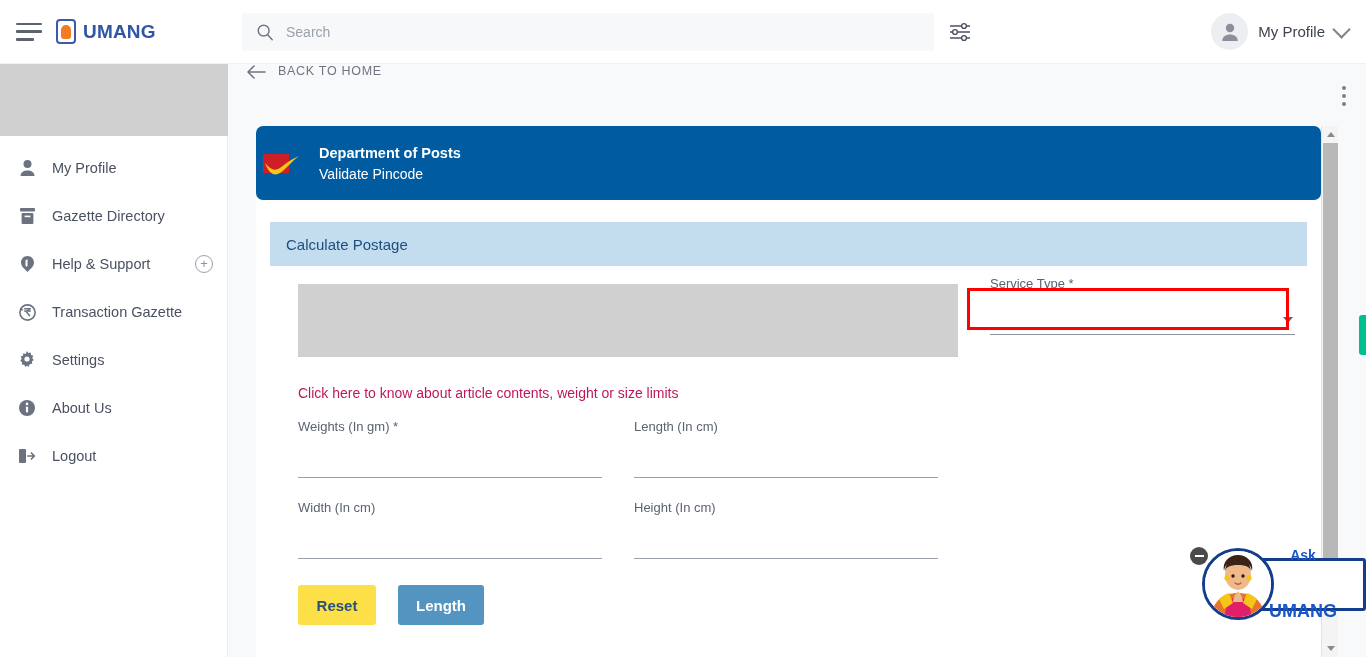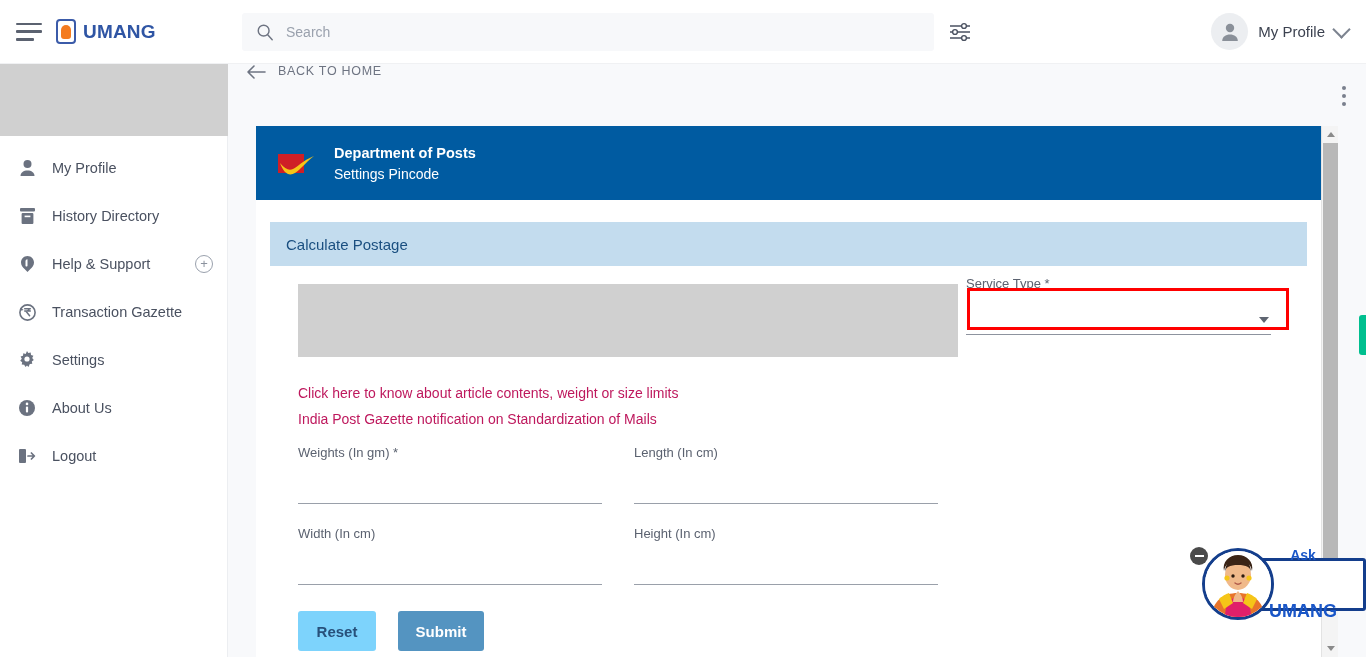--- a/index.html
+++ b/index.html
@@ -86,39 +86,40 @@
   .back-arrow { margin-left: 18px; margin-right: 12px; width: 20px; height: 16px; }
   .back-text { font-size: 12.5px; letter-spacing: .7px; color: #6e7482; cursor: pointer; }
   .kebab { position: absolute; right: 20px; top: 22px; display: flex; flex-direction: column; gap: 4px; cursor: pointer; }
   .kebab i { display: block; width: 4px; height: 4px; border-radius: 50%; background: #7a808d; }
 
   .doc-frame {
     position: absolute; left: 28px; top: 62px; width: 1082px; height: 531px;
     background: #ffffff; overflow: hidden;
   }
   .dept-header {
-    height: 74px; background: #005ba1; display: flex; align-items: center; padding-left: 18px;
+    height: 74px; background: #005ba1; display: flex; align-items: center; padding-left: 3px;
     width: 1065px;
+    border-radius: 7px;
   }
   .post-logo {
     width: 42px; height: 30px; margin-right: 18px; position: relative; flex: none;
   }
   .dept-title { font-size: 14.5px; font-weight: bold; color: #ffffff; margin-bottom: 5px; }
   .dept-sub { font-size: 14px; color: #ffffff; }
 
   .panel { width: 1065px; padding: 22px 14px 0 14px; }
   .panel-head {
     background: #c3dcee; height: 44px; display: flex; align-items: center; padding-left: 16px;
     font-size: 15px; color: #1a4f80;
   }
   .panel-body { background: #ffffff; padding: 18px 28px 0 28px; position: relative; }
 
   .grey-block { width: 660px; height: 73px; background: #d0d0d0; }
 
-  .svc-field { position: absolute; right: 36px; top: 10px; width: 305px; }
+  .svc-field { position: absolute; right: 12px; top: 10px; width: 305px; }
   .svc-label { font-size: 13px; color: #5b6270; }
   .svc-select {
     margin-top: 20px; height: 24px; border-bottom: 1px solid #8d939e; position: relative;
   }
   .svc-caret {
     position: absolute; right: 2px; top: 6px; width: 0; height: 0;
     border-left: 5px solid transparent; border-right: 5px solid transparent; border-top: 6px solid #5f6571;
   }
   .highlight-box {
     position: absolute; right: 18px; top: 22px; width: 322px; height: 42px;
@@ -131,21 +132,21 @@
   .fields { margin-top: 18px; display: flex; flex-wrap: wrap; }
   .field { width: 336px; margin-right: 0; margin-bottom: 22px; }
   .field-label { font-size: 13px; color: #5b6270; display: block; margin-bottom: 26px; }
   .field-line { width: 304px; border: none; border-bottom: 1px solid #9aa0aa; height: 16px;
                 background: transparent; outline: none; font-size: 14px; color: #3c4250;
                 font-family: "Liberation Sans", sans-serif; }
 
   .actions { display: flex; gap: 22px; margin-top: 4px; padding-bottom: 26px; }
   .btn { border: none; cursor: pointer; font-size: 15px; font-weight: bold;
          font-family: "Liberation Sans", sans-serif; border-radius: 3px; }
-  .btn-reset { width: 78px; height: 40px; background: #7dd3fc; color: #27507a; }
+  .btn-reset { width: 78px; height: 40px; background: #fde047; color: #27507a; }
   .btn-submit { width: 86px; height: 40px; background: #5494c1; color: #ffffff; }
 
   
   .vscroll {
     position: absolute; right: 0; top: 0; width: 17px; height: 531px; background: #f4f4f4;
     border-left: 1px solid #e3e3e3;
   }
   .vscroll-up { width: 17px; height: 17px; display: flex; align-items: center; justify-content: center; }
   .vscroll-up i { width: 0; height: 0; border-left: 4px solid transparent; border-right: 4px solid transparent;
                   border-bottom: 5px solid #8a8a8a; }
@@ -239,21 +240,21 @@
       </div>
 
       <div class="nav-item">
         <div class="nav-ico">
           <svg width="17" height="18" viewBox="0 0 17 18">
               <rect x="1" y="1" width="15" height="3.6" rx="1" fill="#6b7280"></rect>
               <rect x="2.6" y="6" width="11.8" height="11" rx="1" fill="#6b7280"></rect>
               <rect x="5.6" y="8.6" width="5.8" height="1.6" fill="#fff"></rect>
             </svg>
         </div>
-        <div class="nav-label">History Directory</div>
+        <div class="nav-label">Gazette Directory</div>
       </div>
 
       <div class="nav-item">
         <div class="nav-ico">
           <svg width="17" height="18" viewBox="0 0 17 18">
               <path d="M8.5 1C4.9 1 2 3.9 2 7.5c0 3 1.8 5 3.6 6.6L8.5 17l2.9-2.9C13.2 12.5 15 10.5 15 7.5 15 3.9 12.1 1 8.5 1z" fill="#6b7280"></path>
               <path d="M8.5 4.3c-1.2 0-2 .9-2 2.2v3.9c0 .6.4 1 1 1s1-.4 1-1V7.3z" fill="#fff"></path>
             </svg>
         </div>
         <div class="nav-label">Help &amp; Support</div>
@@ -323,42 +324,41 @@
 
       <div class="dept-header">
         <div class="post-logo">
           <svg width="42" height="30" viewBox="0 0 42 30">
             <rect x="4" y="6" width="26" height="19" fill="#cf1f26"></rect>
             <path d="M6 15c5 6 9 8 13 6 5-2.4 9-8 21-13-9 7-13 13-19 17-6 3.6-11 .6-15-10z" fill="#f5c518"></path>
           </svg>
         </div>
         <div>
           <div class="dept-title">Department of Posts</div>
-          <div class="dept-sub">Settings Pincode</div>
+          <div class="dept-sub">Validate Pincode</div>
         </div>
       </div>
 
       <div class="panel">
         <div class="panel-head">Calculate Postage</div>
 
         <div class="panel-body">
 
           <div class="grey-block"></div>
 
           <div class="svc-field">
             <div class="svc-label">Service Type *</div>
             <div class="svc-select">
               <div class="svc-caret"></div>
             </div>
           </div>
           <div class="highlight-box"></div>
 
           <div class="links">
             <span class="link">Click here to know about article contents, weight or size limits</span>
-            <span class="link">India Post Gazette notification on Standardization of Mails</span>
           </div>
 
           <div class="fields">
             <div class="field">
               <span class="field-label">Weights (In gm) *</span>
               <input class="field-line" type="text" style="">
             </div>
             <div class="field">
               <span class="field-label">Length (In cm)</span>
               <input class="field-line" type="text" style="">
@@ -368,21 +368,21 @@
               <input class="field-line" type="text" style="">
             </div>
             <div class="field">
               <span class="field-label">Height (In cm)</span>
               <input class="field-line" type="text" style="">
             </div>
           </div>
 
           <div class="actions">
             <button class="btn btn-reset">Reset</button>
-            <button class="btn btn-submit">Submit</button>
+            <button class="btn btn-submit">Length</button>
           </div>
 
         </div>
       </div>
 
       <div class="vscroll">
         <div class="vscroll-up">
             <i></i>
           </div>
         <div class="vscroll-thumb"></div>

